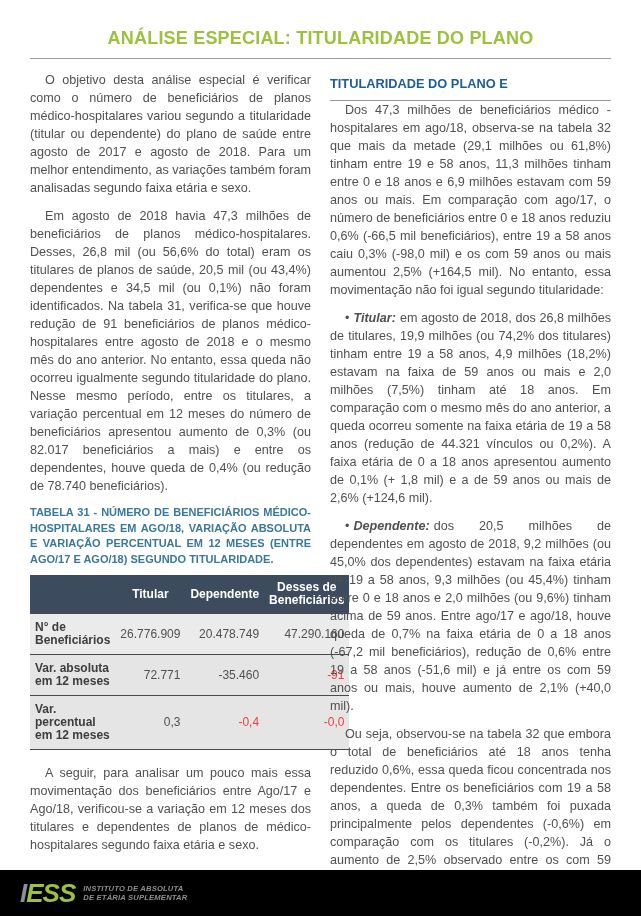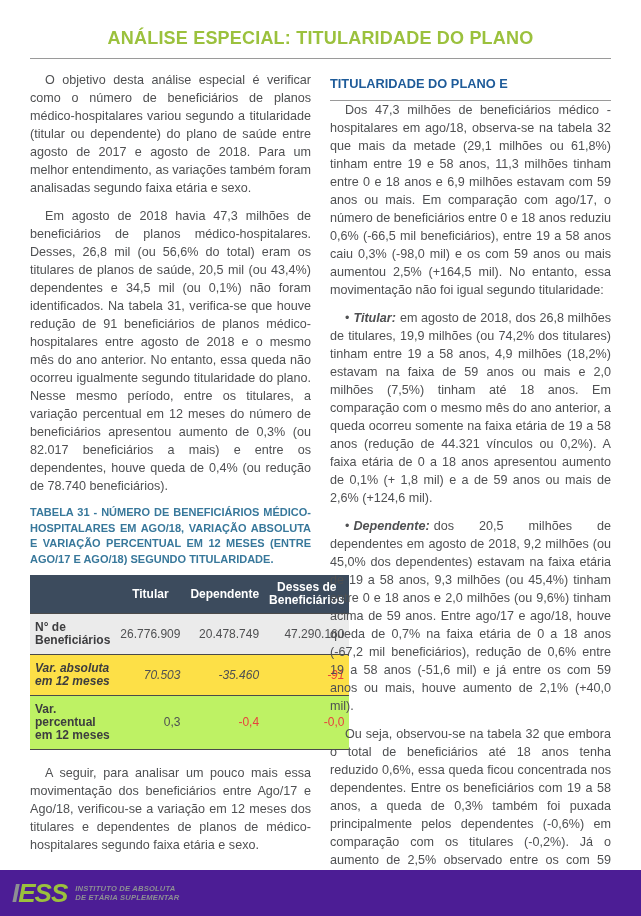--- a/index.html
+++ b/index.html
@@ -66,22 +66,22 @@
   table.data-table th.corner { text-align: left; }
   table.data-table td {
     padding: 7px 5px;
     border-top: 1px solid #4a4a4a;
     text-align: right;
     vertical-align: middle;
   }
   table.data-table tr:last-child td { border-bottom: 1px solid #4a4a4a; }
   table.data-table td.row-label { text-align: left; font-weight: bold; color: #3d3d3f; }
   tr.row-a { background: #ebebeb; }
-  tr.row-b { background: #fde047; font-style: italic; }
-  tr.row-c { background: #bef264; }
+  tr.row-b { background: #e5e5e5; }
+  tr.row-c { background: #e5e5e5; }
   td.neg { color: #e8423d; }
   .table-source {
     margin-top: 7px;
     font-size: 9.6px;
     line-height: 12.5px;
     color: #8f8f8f;
     text-align: left;
     margin-bottom: 14px;
   }
 
@@ -98,24 +98,24 @@
   }
   .bullet-marker { margin-right: 4px; }
   .bullet-label { margin-right: 4px; color: #4f5052; font-style: italic; }
 
   
   .page-footer {
     position: absolute;
     left: 0; bottom: 0;
     width: 641px;
     height: 46px;
-    background: #4c1d95;
+    background: #000000;
     display: flex;
     align-items: center;
-    padding-left: 12px;
+    padding-left: 20px;
   }
   .logo {
     font-style: italic;
     font-weight: 800;
     font-size: 26px;
     letter-spacing: -1px;
     line-height: 1;
     margin-right: 8px;
   }
   .logo-i { color: #8d9093; }
@@ -158,21 +158,21 @@
         </thead>
         <tbody>
           <tr class="row-a">
             <td class="row-label">N° de Beneficiários</td>
             <td>26.776.909</td>
             <td>20.478.749</td>
             <td>47.290.160</td>
           </tr>
           <tr class="row-b">
             <td class="row-label">Var. absoluta em 12 meses</td>
-            <td>70.503</td>
+            <td>72.771</td>
             <td>-35.460</td>
             <td class="neg">-91</td>
           </tr>
           <tr class="row-c">
             <td class="row-label">Var. percentual em 12 meses</td>
             <td>0,3</td>
             <td class="neg">-0,4</td>
             <td class="neg">-0,0</td>
           </tr>
         </tbody>

